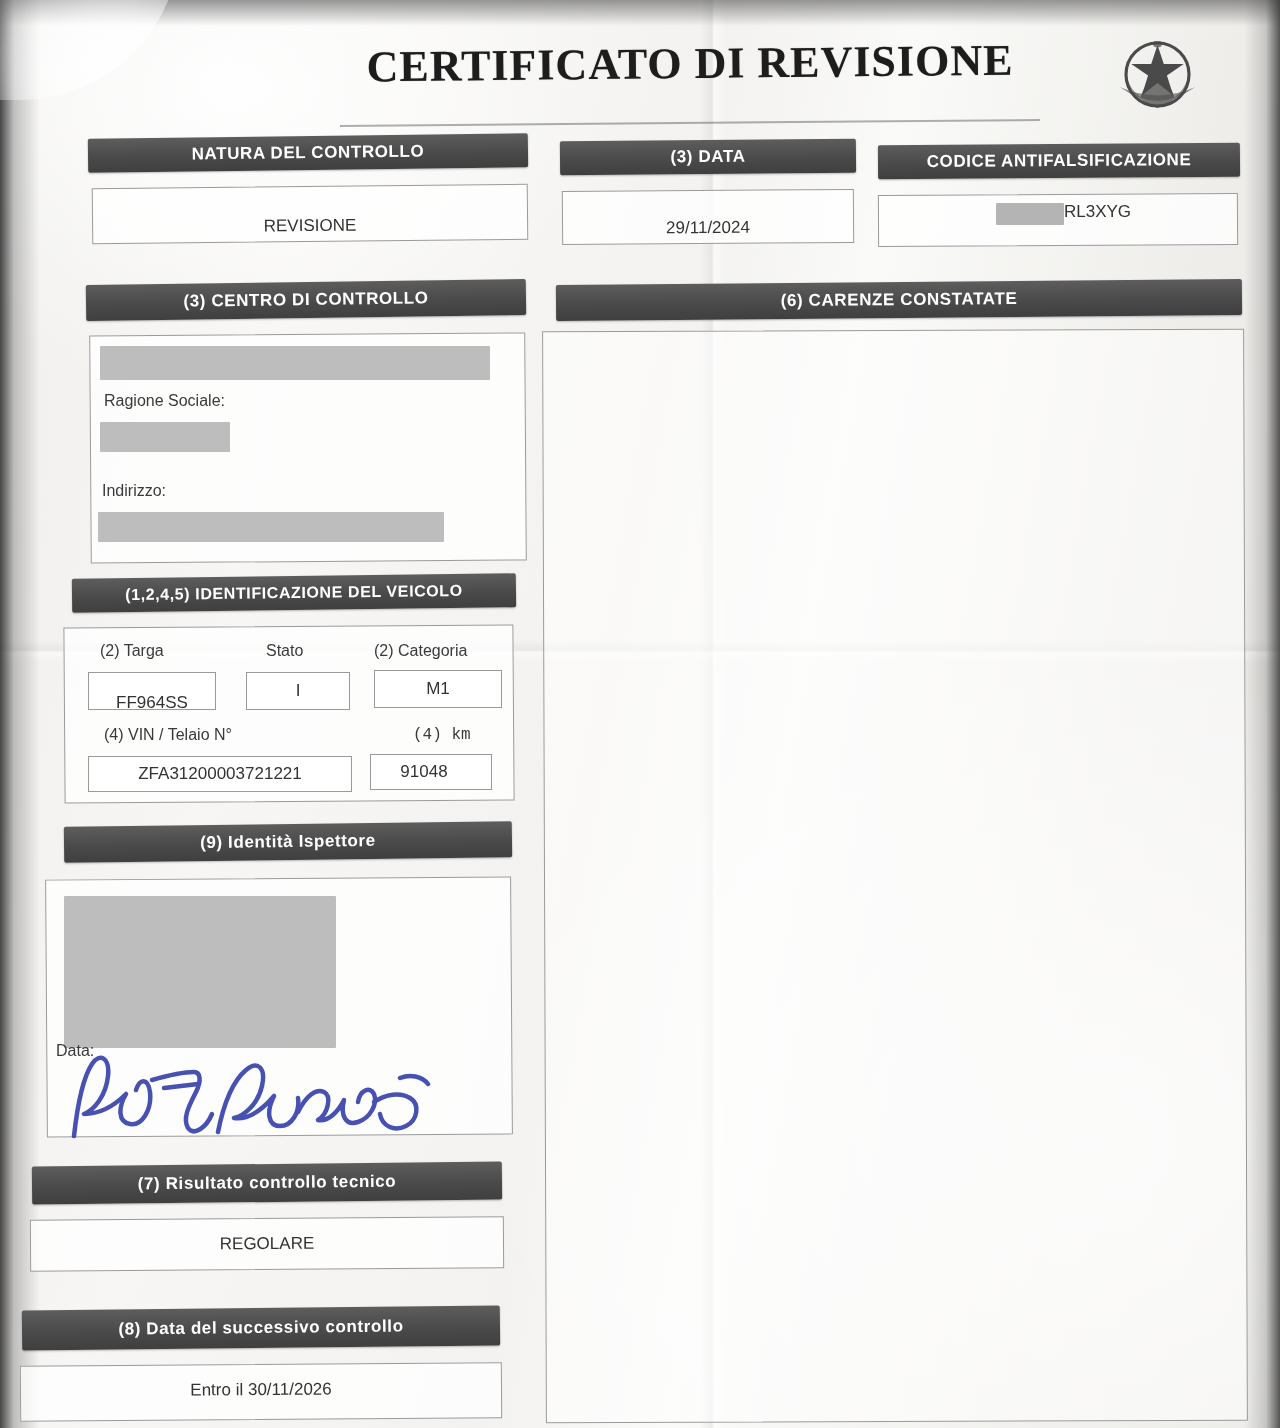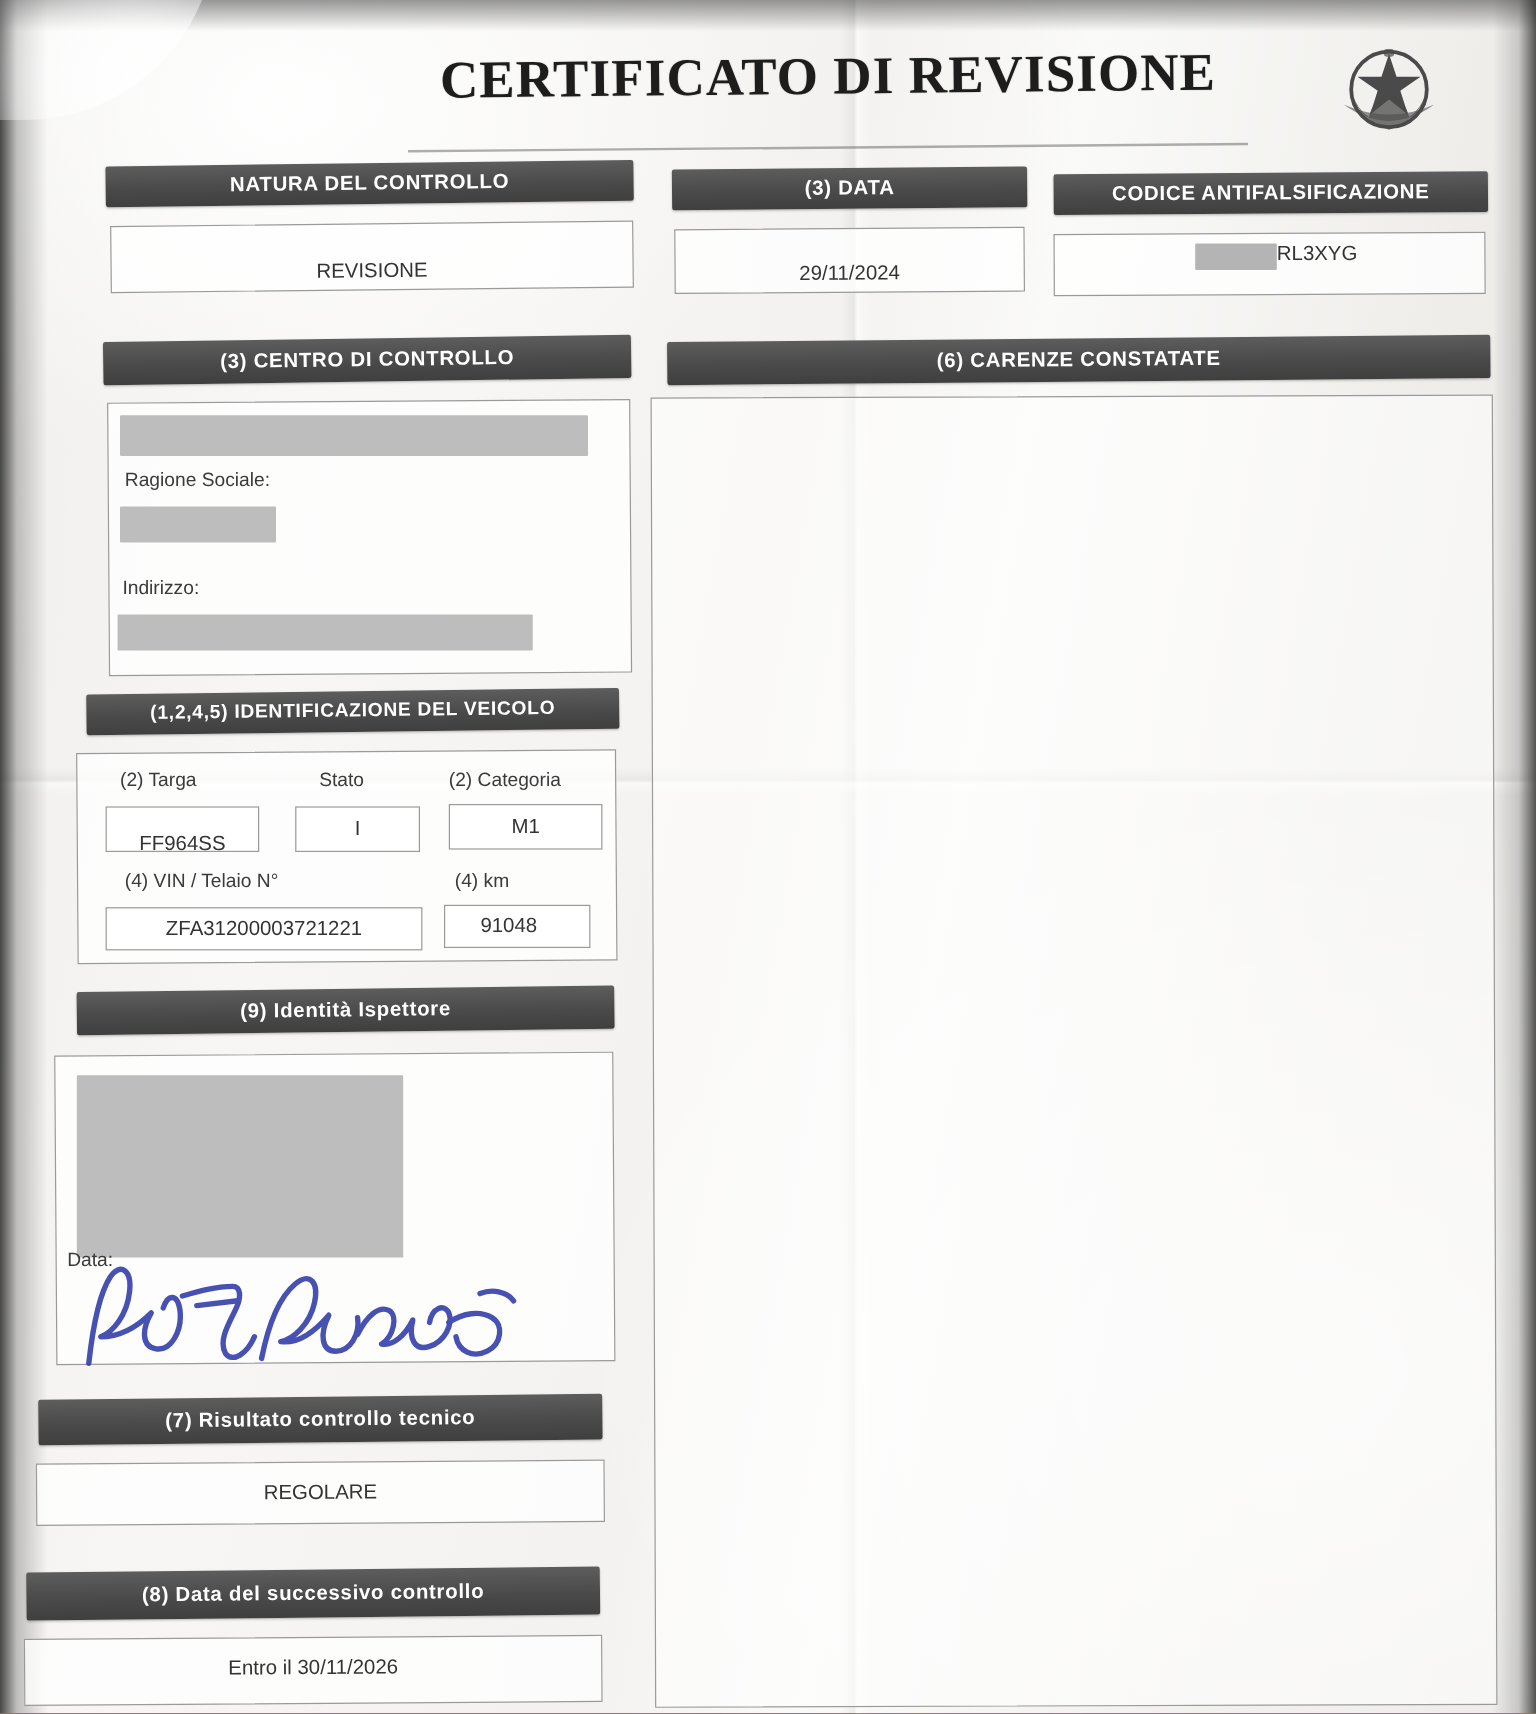--- a/index.html
+++ b/index.html
@@ -5,21 +5,21 @@
   html, body {
     margin: 0;
     padding: 0;
     background: #3a3a3a;
   }
   #page {
     position: relative;
     width: 1280px;
     height: 1428px;
     overflow: hidden;
-    background: #eab308;
+    background: #fdba74;
     font-family: "Liberation Sans", sans-serif;
     color: #2b2b2b;
   }
   
   #paper {
     position: absolute;
     inset: 0;
     background:
       radial-gradient(ellipse 700px 500px at 18% 6%, rgba(255,255,255,0.95) 0%, rgba(245,244,241,0.2) 60%, rgba(235,233,230,0) 100%),
       radial-gradient(ellipse 900px 700px at 85% 80%, rgba(255,255,255,0.55) 0%, rgba(240,238,235,0) 70%),
@@ -210,21 +210,21 @@
   <div class="box" style="left:88px; top:672px; width:128px; height:38px;"></div>
   <div class="val" style="left:88px; top:681px; width:128px;margin-top:12px;">FF964SS</div>
 
   <div class="box" style="left:246px; top:672px; width:104px; height:38px;"></div>
   <div class="val" style="left:246px; top:681px; width:104px;">I</div>
 
   <div class="box" style="left:374px; top:670px; width:128px; height:38px;"></div>
   <div class="val" style="left:374px; top:679px; width:128px;">M1</div>
 
   <div class="lbl" style="left:104px; top:726px;">(4)    VIN / Telaio N°</div>
-  <div class="lbl" style="left:379px; top:726px;">(4) km</div>
+  <div class="lbl" style="left:413px; top:726px;font-family:Liberation Mono, monospace;">(4) km</div>
 
   <div class="box" style="left:88px; top:756px; width:264px; height:36px;"></div>
   <div class="val" style="left:88px; top:764px; width:264px;">ZFA31200003721221</div>
 
   <div class="box" style="left:370px; top:754px; width:122px; height:36px;"></div>
   <div class="val" style="left:370px; top:762px; width:108px;">91048</div>
 
   <div class="hdr" style="left:64px; top:824px; width:448px; height:36px; transform:rotate(-0.7deg);">(9) Identità Ispettore</div>
   <div class="box" style="left:46px; top:878px; width:466px; height:258px; transform:rotate(-0.4deg);"></div>
   <div class="redact" style="left:64px; top:896px; width:272px; height:152px;"></div>

